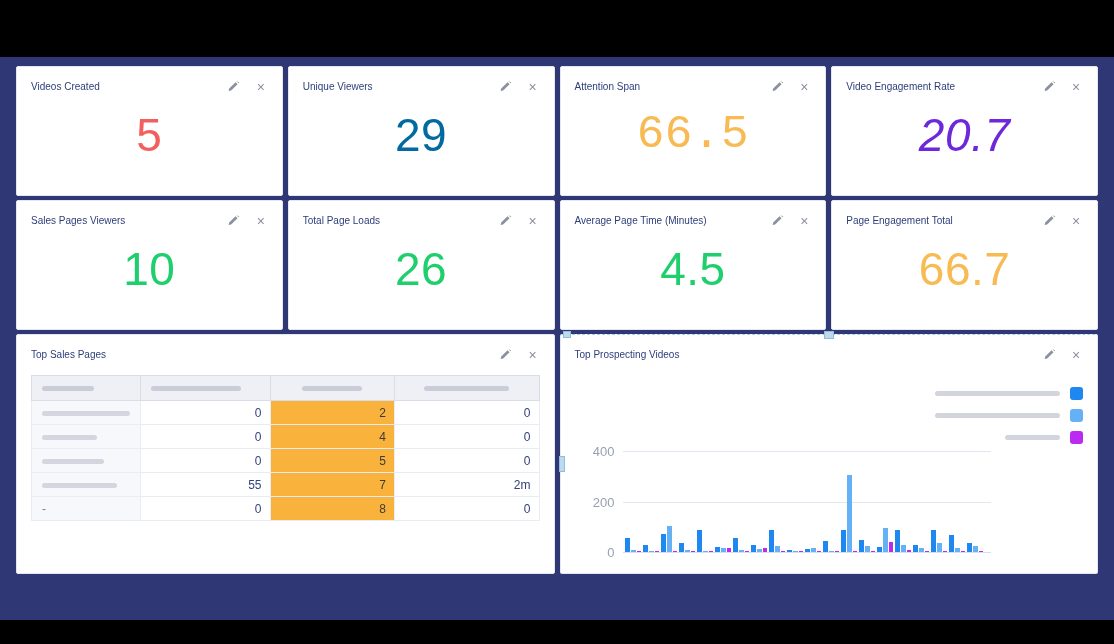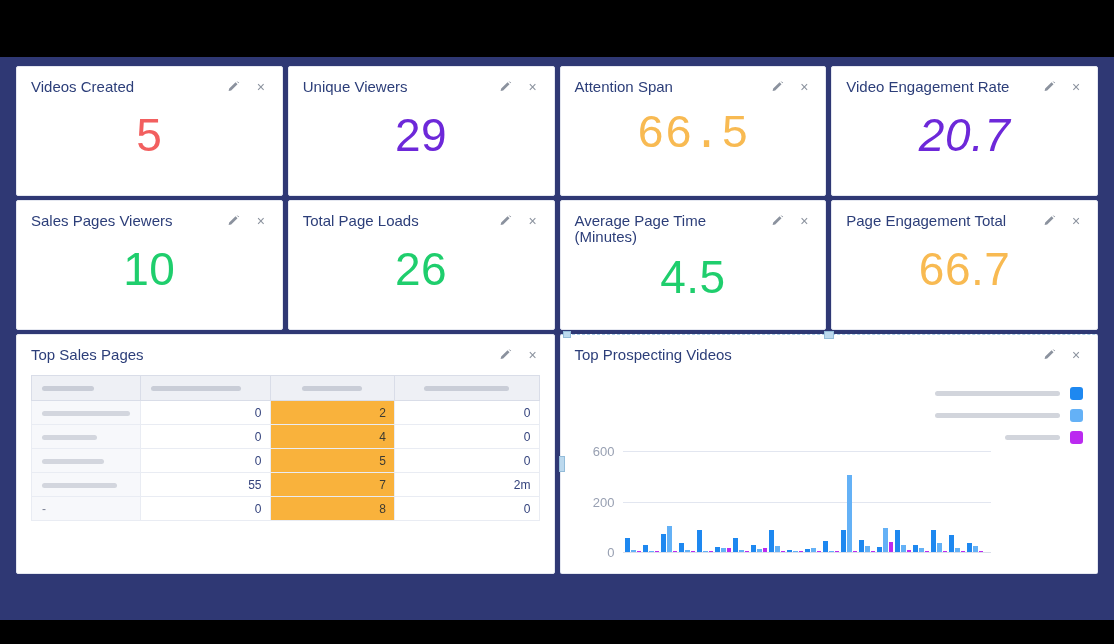--- a/index.html
+++ b/index.html
@@ -12,21 +12,21 @@
     position:absolute;top:9px;left:16px;width:1082px;
     display:grid;grid-template-columns:repeat(4,1fr);
     grid-template-rows:130px 130px 240px;gap:4px 5px;
   }
   .card{
     background:#fff;border:1px solid #e4e7f0;border-radius:2px;
     box-sizing:border-box;padding:12px 14px;position:relative;
     display:flex;flex-direction:column;
   }
   .card-head{display:flex;justify-content:space-between;align-items:flex-start}
-  .card-title{font-size:15px;font-weight:500;color:#2c3e79;line-height:16px}
+  .card-title{font-size:10px;font-weight:500;color:#2c3e79;line-height:16px}
   .card-actions{display:flex;gap:13px;align-items:center;margin-top:1px}
   .icon-btn{width:14px;height:14px;border:none;background:none;padding:0;cursor:pointer;
     display:flex;align-items:center;justify-content:center;color:#8b929e}
   .icon-btn svg{display:block}
   .x-glyph{font-size:14px;line-height:14px;color:#8b929e;font-weight:400}
   .metric-value{flex:1;display:flex;align-items:center;justify-content:center;
     font-size:46px;font-weight:400;letter-spacing:.5px;padding-bottom:8px}
   .panel-left{grid-column:1/3}
   .panel-right{grid-column:3/5}
 
@@ -101,21 +101,21 @@
           <button class="icon-btn">
               <svg width="13" height="13" viewBox="0 0 16 16">
                 <path fill="#8b929e" d="M11.7 1.6l2.7 2.7-8.7 8.7-3.5.8.8-3.5zM13 .3l2.7 2.7 1-1L14 .7z" transform="scale(0.9)"></path>
               </svg>
             </button>
           <button class="icon-btn">
               <span class="x-glyph">×</span>
             </button>
         </div>
       </div>
-      <div class="metric-value" style="color: #6d28d9;">29</div>
+      <div class="metric-value" style="color: #0369a1;">29</div>
     </div>
 
     <div class="card">
       <div class="card-head">
         <div class="card-title">Attention Span</div>
         <div class="card-actions">
           <button class="icon-btn">
               <svg width="13" height="13" viewBox="0 0 16 16">
                 <path fill="#8b929e" d="M11.7 1.6l2.7 2.7-8.7 8.7-3.5.8.8-3.5zM13 .3l2.7 2.7 1-1L14 .7z" transform="scale(0.9)"></path>
               </svg>
@@ -307,21 +307,21 @@
         </div>
         <div class="legend-row">
           <span class="legend-pill lp-short"></span>
           <span class="legend-swatch" style="background: rgb(187, 42, 240);"></span>
         </div>
       </div>
 
       <div class="gl gl-400"></div>
       <div class="gl gl-200"></div>
       <div class="gl gl-0"></div>
-      <div class="ytick yt-400">600</div>
+      <div class="ytick yt-400">400</div>
       <div class="ytick yt-200">200</div>
       <div class="ytick yt-0">0</div>
 
       <div class="bar-plot">
           <div class="bar-group">
             <div class="bar b0" style="height: 13.75px; background: rgb(30, 136, 240);"></div>
             <div class="bar b1" style="height: 2px; background: rgb(100, 177, 246);"></div>
             <div class="bar b2" style="height: 1px; background: rgb(187, 42, 240);"></div>
           </div>
           <div class="bar-group">

